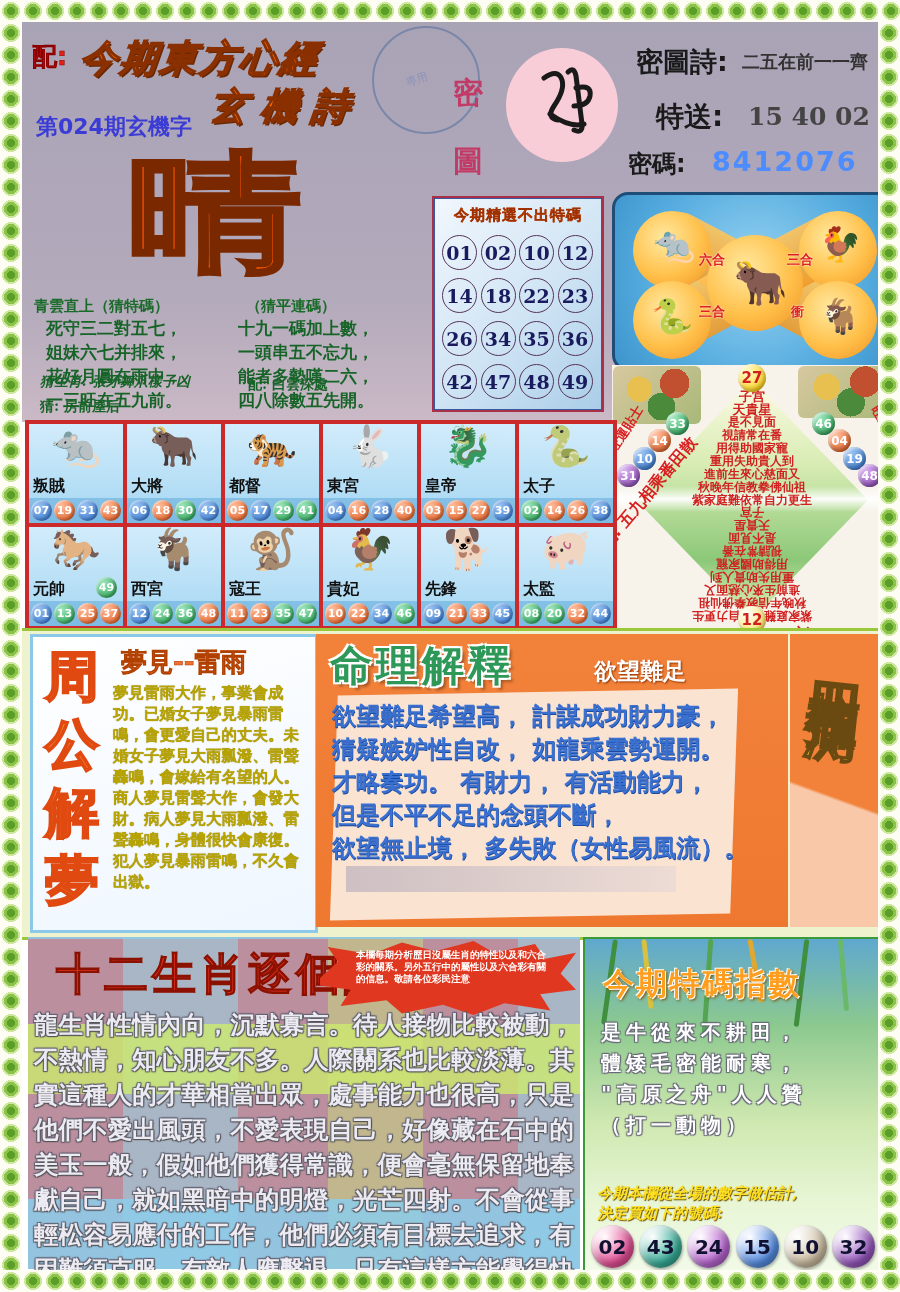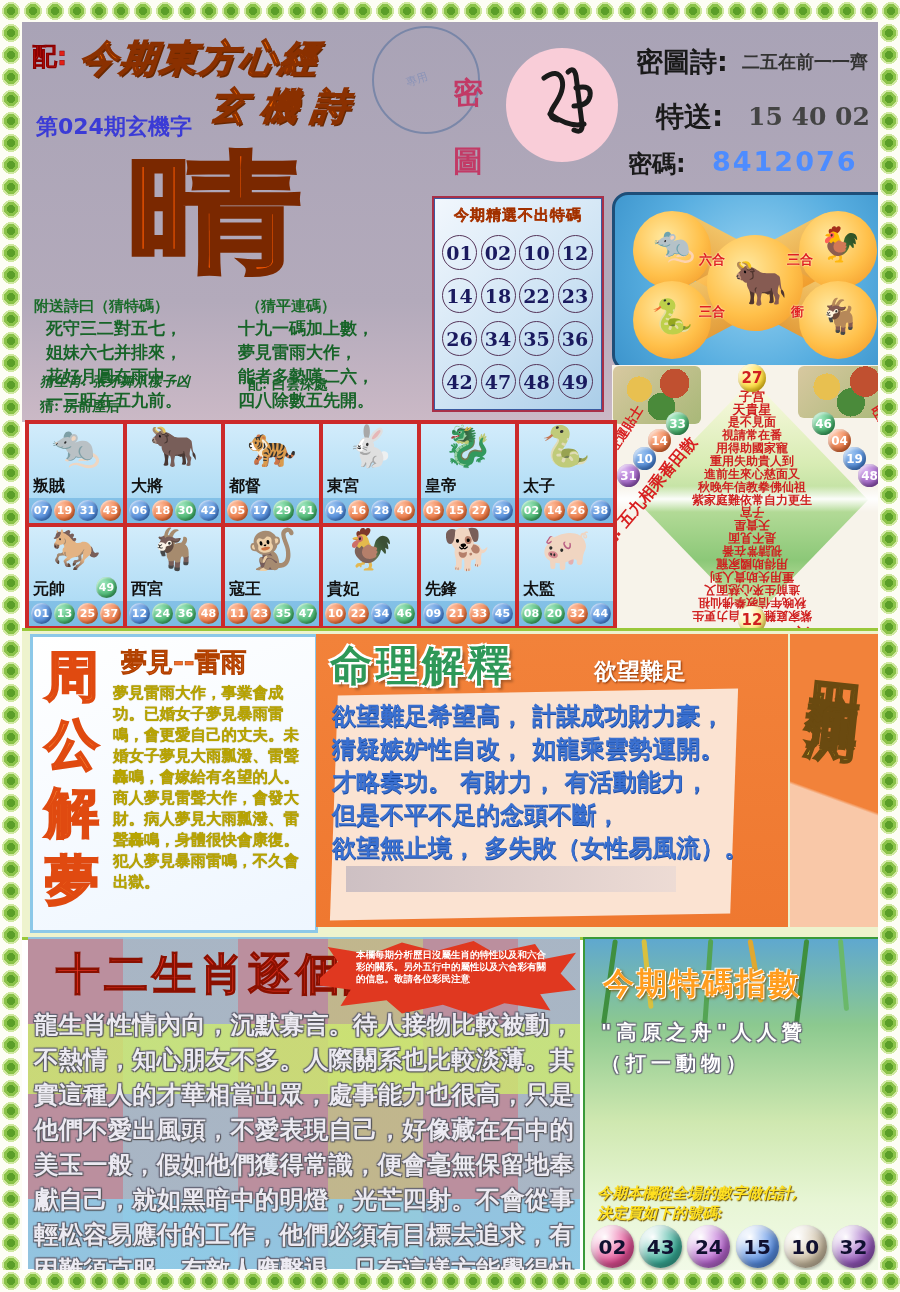--- a/index.html
+++ b/index.html
@@ -146,31 +146,31 @@
 </div>
 
 <div class="abs issue" style="left:36px;top:112px;">第024期玄機字</div>
 
 <div class="abs corner-num" style="left:95px;top:152px;"></div>
 <div class="abs corner-num" style="left:310px;top:155px;"></div>
 <div class="abs corner-num" style="left:100px;top:242px;"></div>
 <div class="abs corner-num" style="left:312px;top:248px;"></div>
 <div class="abs bigchar" style="left:128px;top:148px;">晴</div>
 
-<div class="abs poem-label" style="left:34px;top:297px;">附送詩曰（猜特碼）</div>
+<div class="abs poem-label" style="left:34px;top:297px;">青雲直上（猜特碼）</div>
 <div class="abs poem-label" style="left:246px;top:297px;">（猜平連碼）</div>
 <div class="abs poem" id="left-poem" style="left:46px;top:318px;">
     <div>死守三二對五七，</div>
     <div>姐妹六七并排來，</div>
     <div>花好月圓在雨中，</div>
     <div>一三旺在五九前。</div>
   </div>
 <div class="abs poem" id="right-poem" style="left:238px;top:318px;">
     <div>十九一碼加上數，</div>
-    <div>夢見雷雨大作，</div>
+    <div>一頭串五不忘九，</div>
     <div>能者多勢嘆二六，</div>
     <div>四八除數五先開。</div>
   </div>
 <div class="abs hint" style="left:40px;top:373px;font-style:italic;">猜生肖: 張牙舞爪樣子凶</div>
 <div class="abs hint" style="left:40px;top:398px;">猜: 房前屋后</div>
 <div class="abs hint" style="left:248px;top:376px;">配: 白雲深處</div>
 
 <div class="abs seal-char" style="left:452px;top:72px;">密</div>
 <div class="abs seal-char" style="left:452px;top:140px;">圖</div>
 <div class="abs pink-circle" style="left:506px;top:48px;">
@@ -439,20 +439,22 @@
 
 <div class="abs tm-card">
   <div class="blade" style="left:22px;top:0;height:86px;background:#3f8f3f;transform:rotate(8deg);"></div>
   <div class="blade" style="left:60px;top:0;height:70px;background:#d8c040;transform:rotate(-6deg);"></div>
   <div class="blade" style="left:120px;top:0;height:95px;background:#54a454;transform:rotate(4deg);"></div>
   <div class="blade" style="left:168px;top:0;height:64px;background:#e0a830;transform:rotate(-10deg);"></div>
   <div class="blade" style="left:214px;top:0;height:88px;background:#3f8f3f;transform:rotate(7deg);"></div>
   <div class="blade" style="left:256px;top:0;height:72px;background:#6ab86a;transform:rotate(-5deg);"></div>
   <div class="tm-title">今期特碼指數</div>
   <div class="tm-riddle" id="tm-riddle">
+      <div>是牛從來不耕田，</div>
+      <div>體矮毛密能耐寒，</div>
       <div>"高原之舟"人人贊</div>
       <div>（打一動物）</div>
     </div>
   <div class="tm-note">
     <div>今期本欄從全場的數字做估計,</div>
     <div>決定買如下的號碼:</div>
   </div>
   <div class="tm-balls" id="tm-balls">
       <div class="tm-ball" style="background: radial-gradient(circle at 32% 28%, rgb(255, 255, 255) 0%, rgb(232, 80, 152) 65%);">02</div>
       <div class="tm-ball" style="background: radial-gradient(circle at 32% 28%, rgb(255, 255, 255) 0%, rgb(56, 176, 154) 65%);">43</div>

